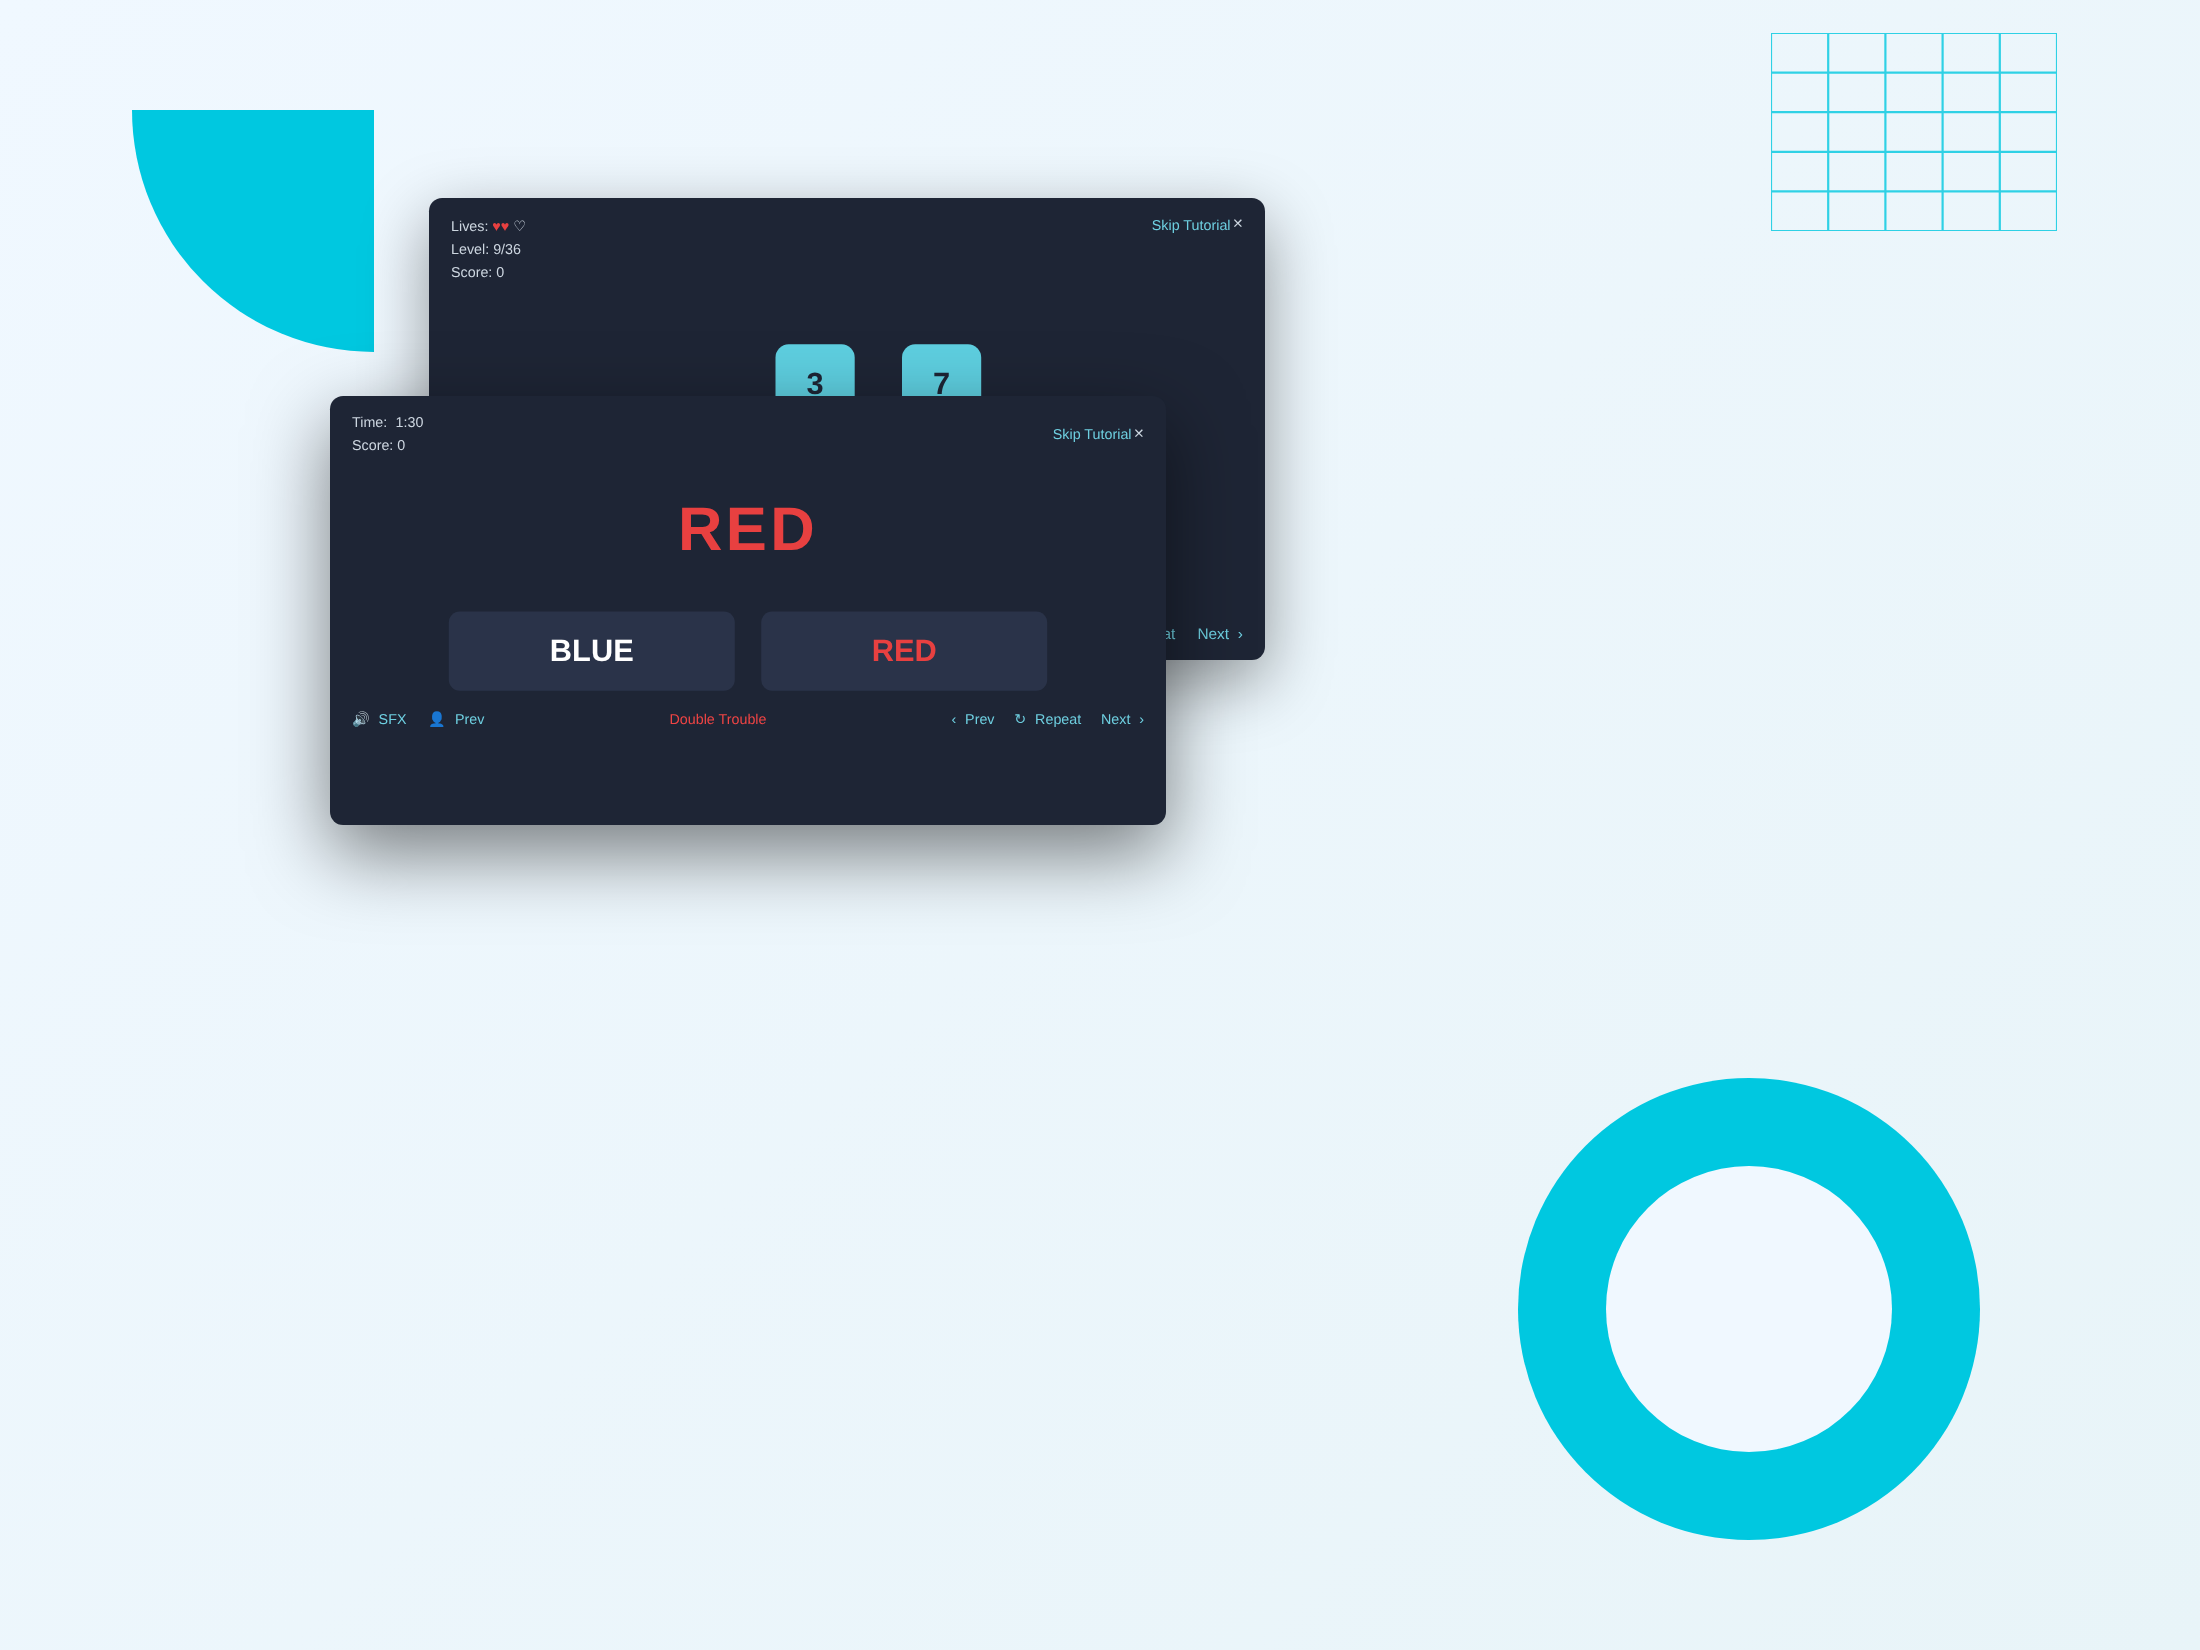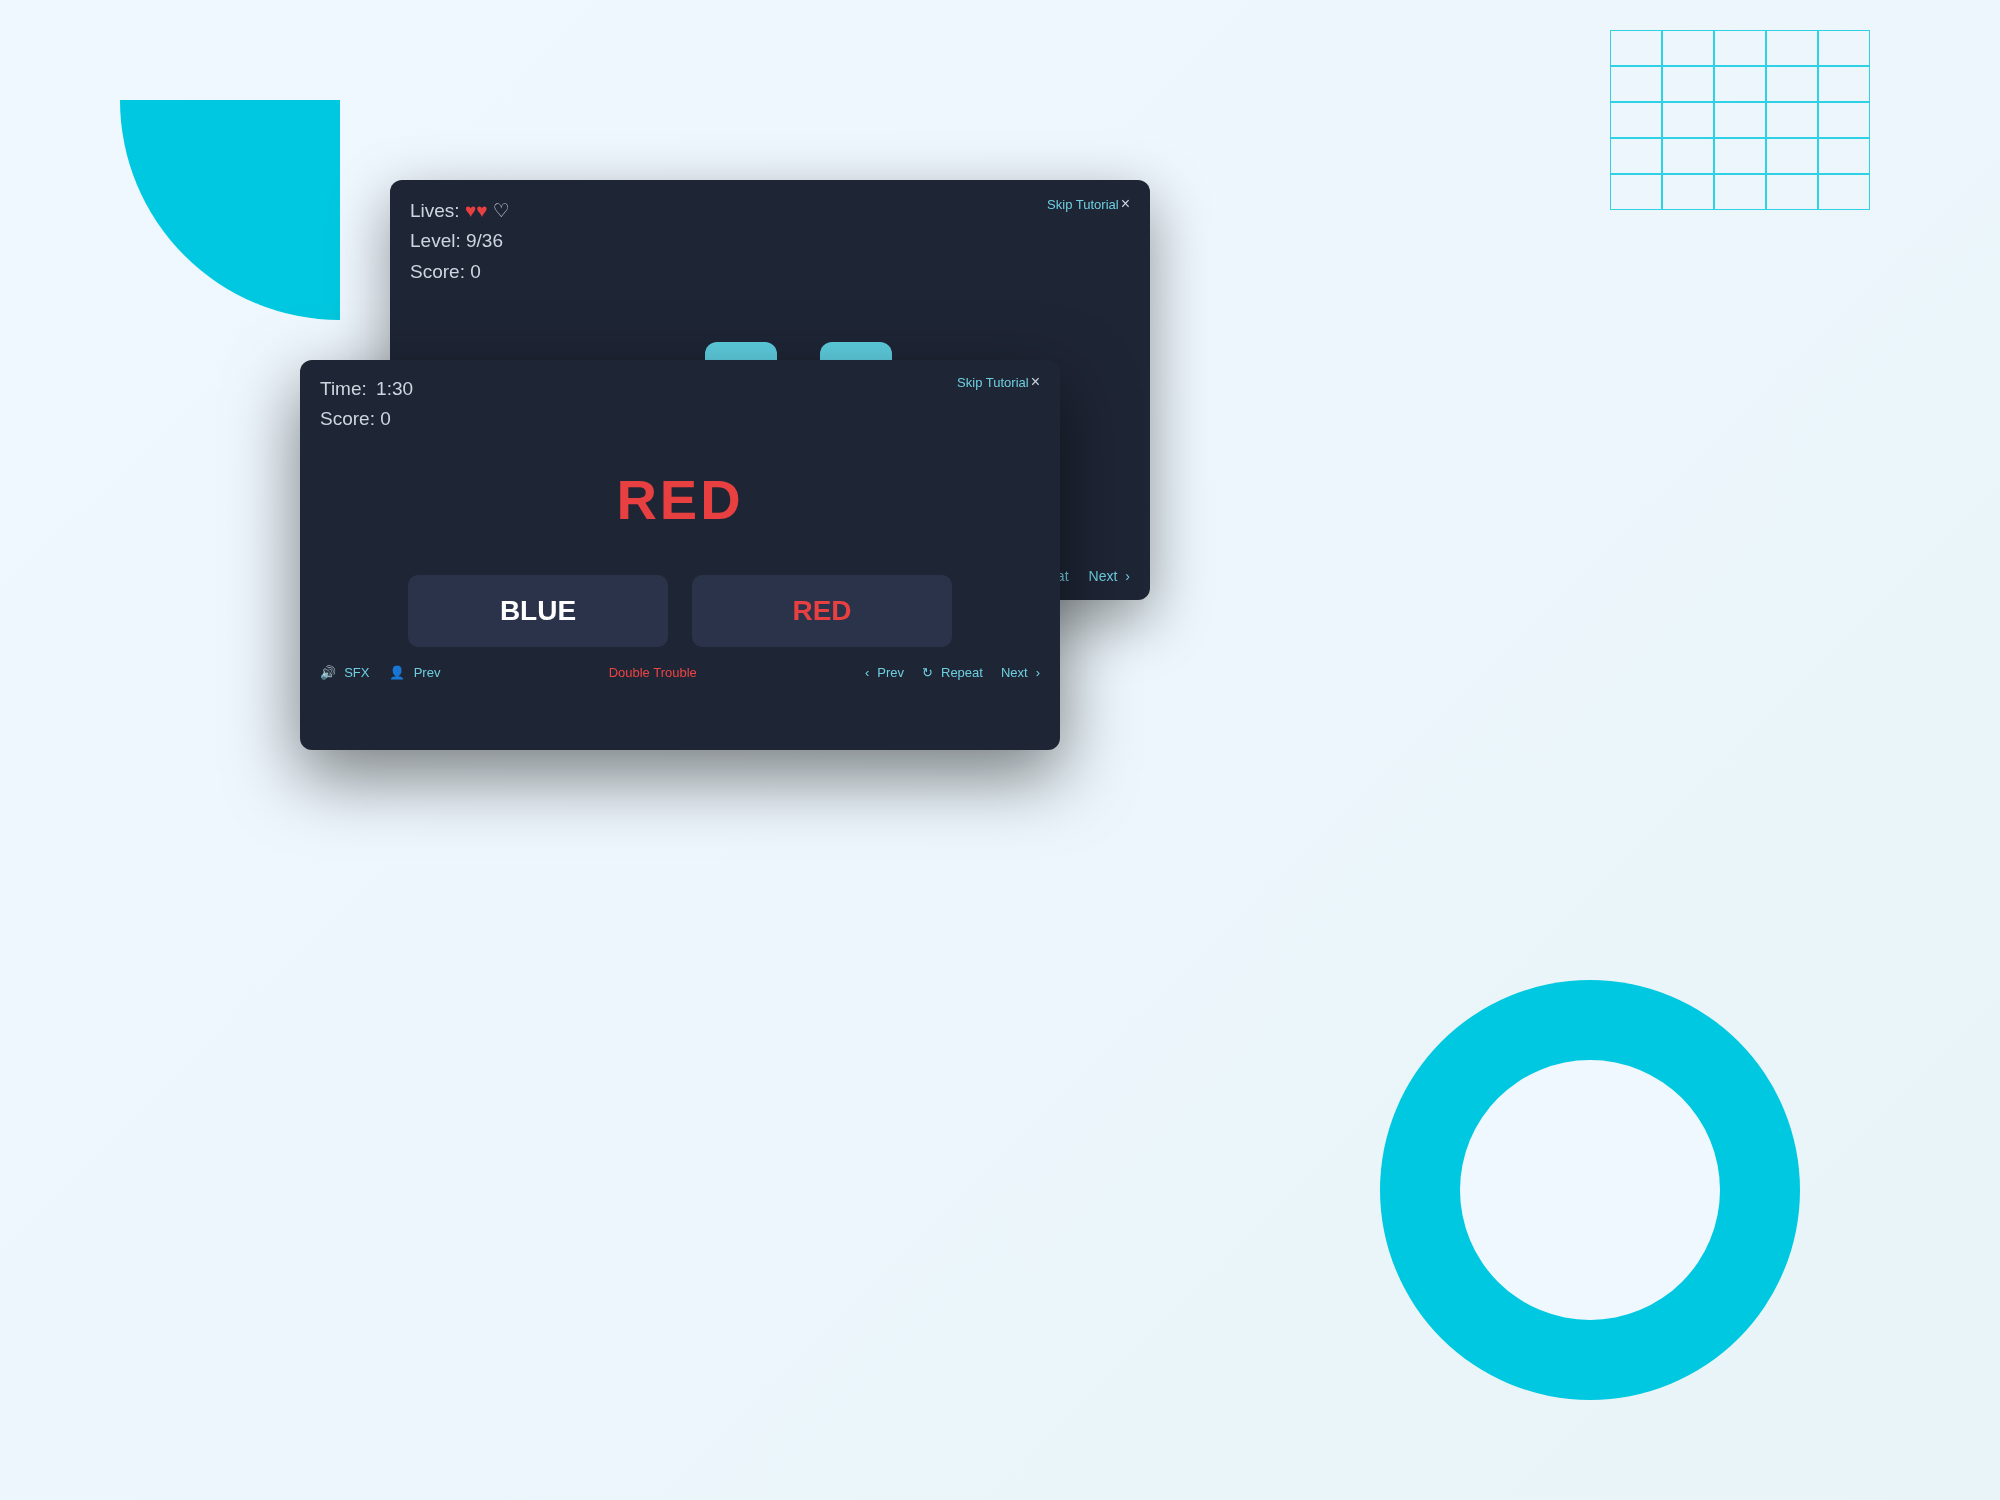--- a/index.html
+++ b/index.html
@@ -87,21 +87,21 @@
     }
 
     .window-back .win-header {
       padding: 16px 20px 0;
       display: flex;
       justify-content: space-between;
       align-items: flex-start;
     }
 
     .win-info {
-      font-size: 19px;
+      font-size: 13px;
       color: #cdd6e0;
       line-height: 1.6;
     }
 
     .win-controls {
       display: flex;
       align-items: center;
       gap: 2px;
       color: #6ecfe0;
       font-size: 13px;
@@ -159,21 +159,21 @@
       border-radius: 12px;
       box-shadow: 0 25px 70px rgba(0,0,0,0.5);
       overflow: hidden;
       z-index: 2;
     }
 
     .window-front .win-header {
       padding: 14px 20px 0;
       display: flex;
       justify-content: space-between;
-      align-items: flex-start;
+      align-items: center;
     }
 
     
     .color-word-area {
       display: flex;
       align-items: center;
       justify-content: center;
       height: 130px;
     }
 

